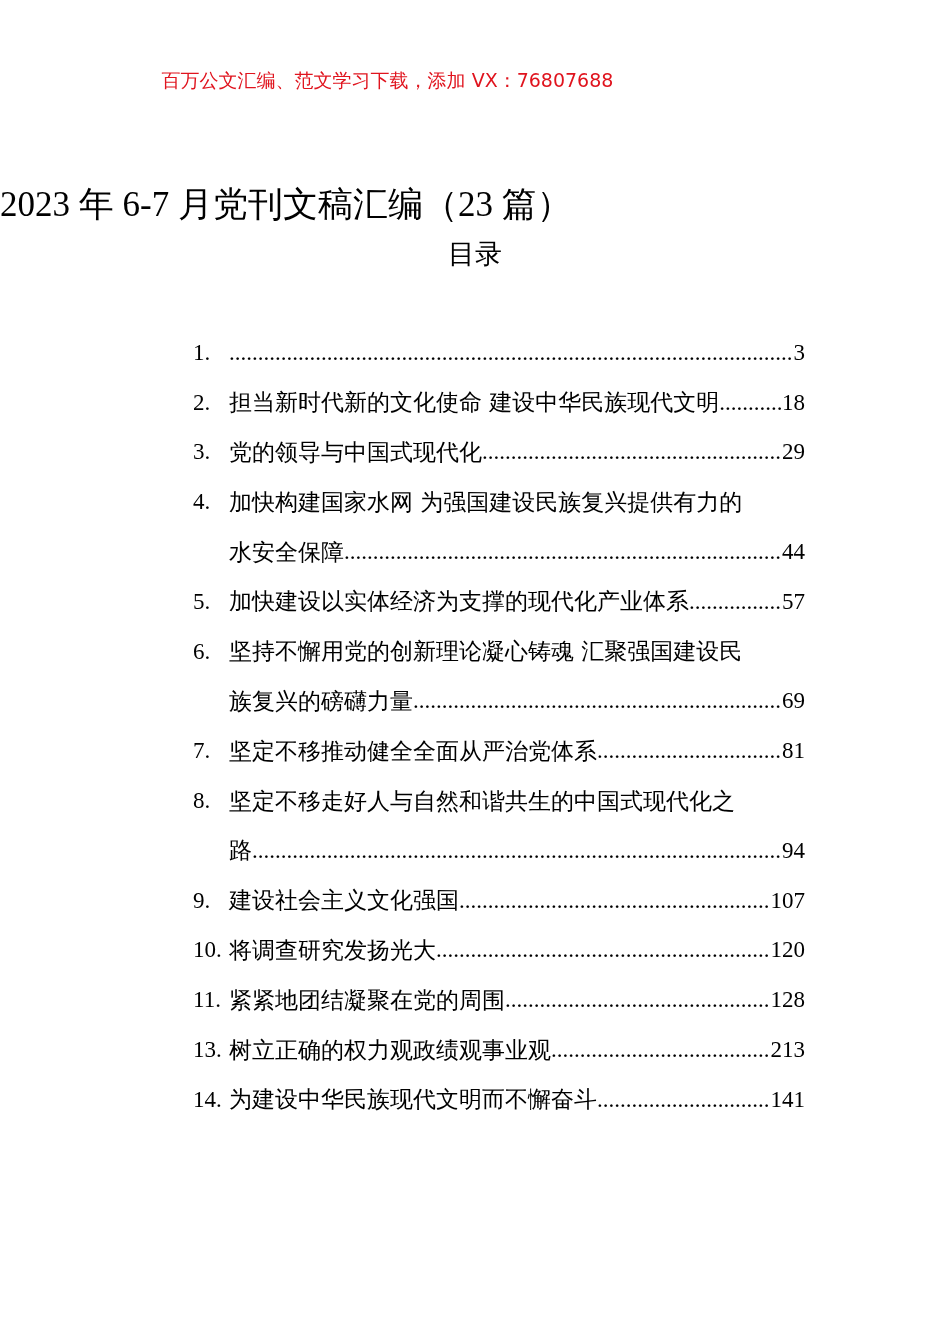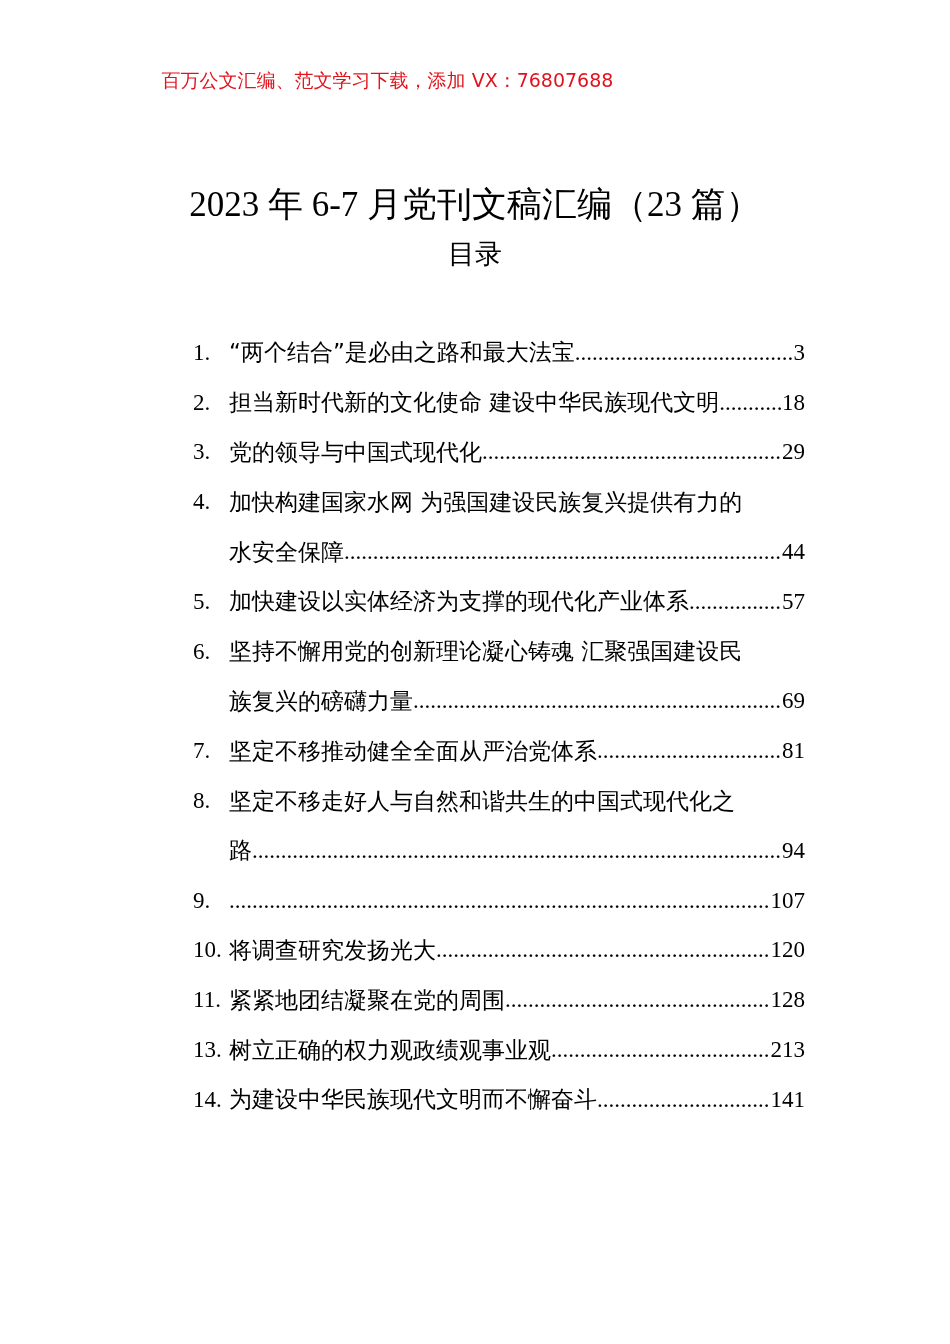--- a/index.html
+++ b/index.html
@@ -23,21 +23,20 @@
       text-align: center;
       font-size: 19px;
       color: #e0141e;
       letter-spacing: 0px;
     }
     .doc-title {
       position: absolute;
       top: 183px;
       left: 0;
       width: 950px;
-      text-align: center;
       font-size: 35px;
       line-height: 44px;
       font-family: "Liberation Serif", "DejaVu Sans", serif;
     }
     .doc-subtitle {
       position: absolute;
       top: 232px;
       left: 0;
       width: 950px;
       text-align: center;
@@ -99,21 +98,20 @@
 
 <div class="header-note">百万公文汇编、范文学习下载，添加 VX：76807688</div>
 
 <div class="doc-title">2023 年 6-7 月党刊文稿汇编（23 篇）</div>
 <div class="doc-subtitle">目录</div>
 
 <div class="toc">
 
   <div class="toc-line">
     <span class="toc-num">1.</span>
-    <span class="toc-text">“两个结合”是必由之路和最大法宝</span>
     <span class="toc-dots"></span>
     <span class="toc-page">3</span>
   </div>
 
   <div class="toc-line">
     <span class="toc-num">2.</span>
     <span class="toc-text">担当新时代新的文化使命 建设中华民族现代文明</span>
     <span class="toc-dots"></span>
     <span class="toc-page">18</span>
   </div>
@@ -167,20 +165,21 @@
   </div>
   <div class="toc-line">
     <span class="toc-indent"></span>
     <span class="toc-text">路</span>
     <span class="toc-dots"></span>
     <span class="toc-page">94</span>
   </div>
 
   <div class="toc-line">
     <span class="toc-num">9.</span>
+    <span class="toc-text">建设社会主义文化强国</span>
     <span class="toc-dots"></span>
     <span class="toc-page">107</span>
   </div>
 
   <div class="toc-line">
     <span class="toc-num wide">10.</span>
     <span class="toc-text">将调查研究发扬光大</span>
     <span class="toc-dots"></span>
     <span class="toc-page">120</span>
   </div>

